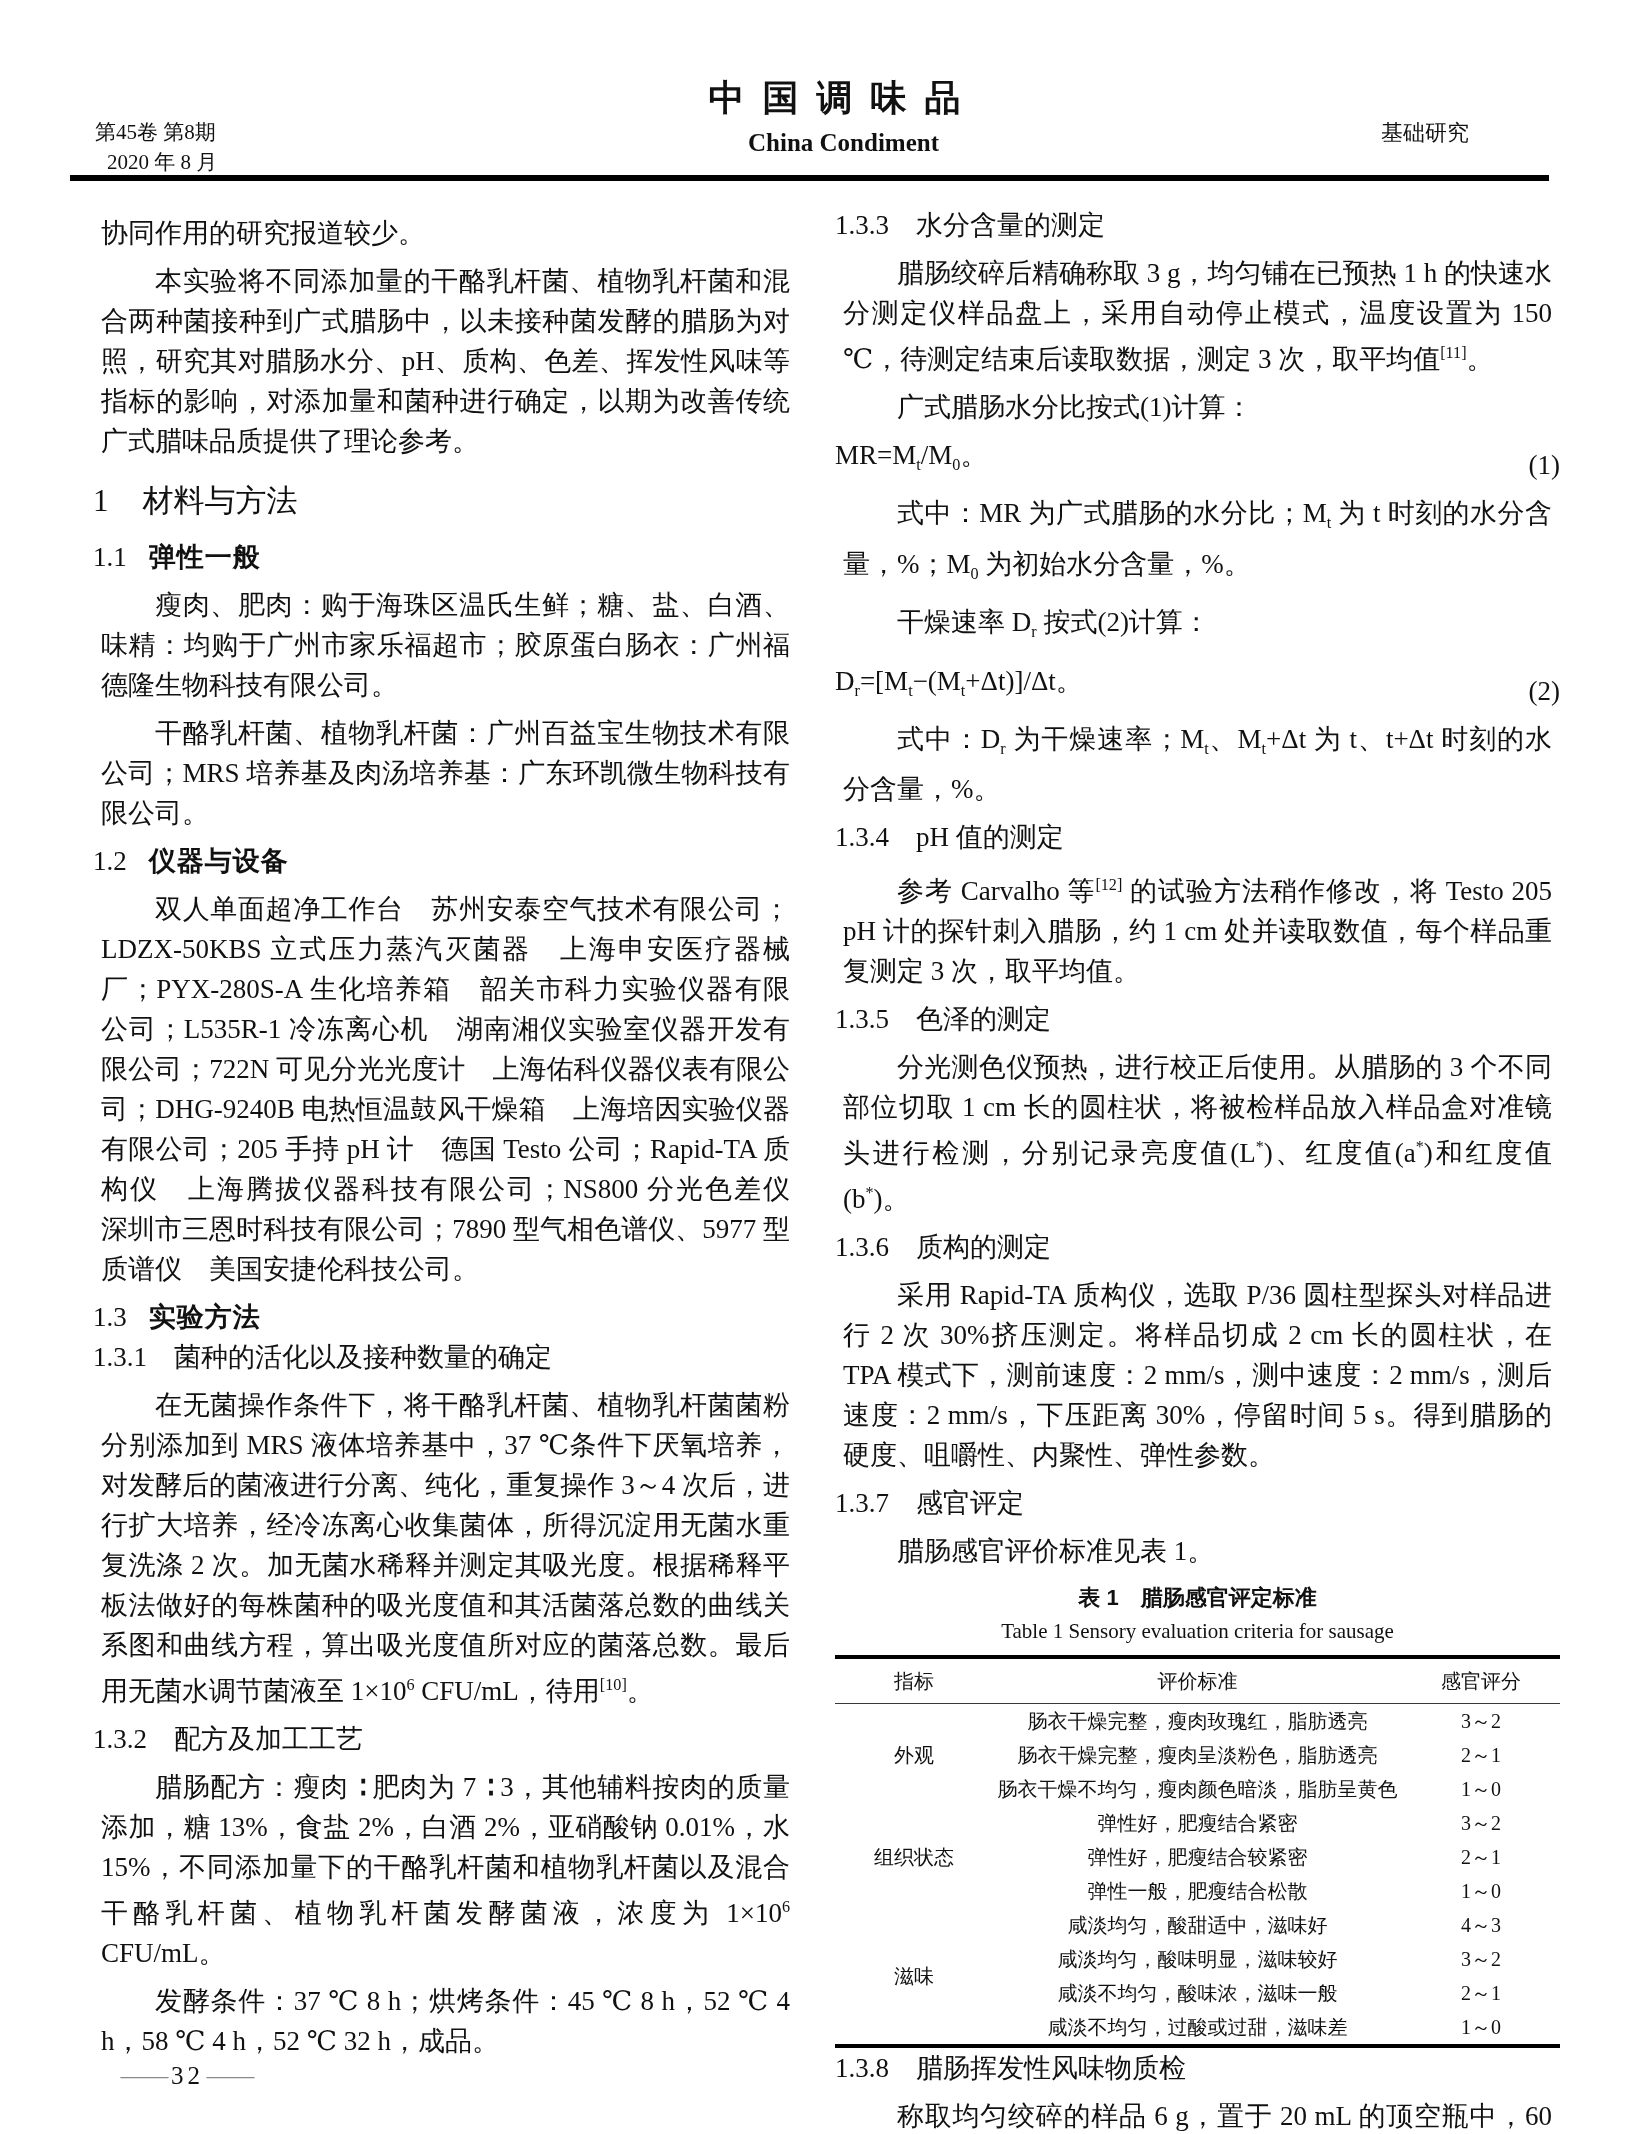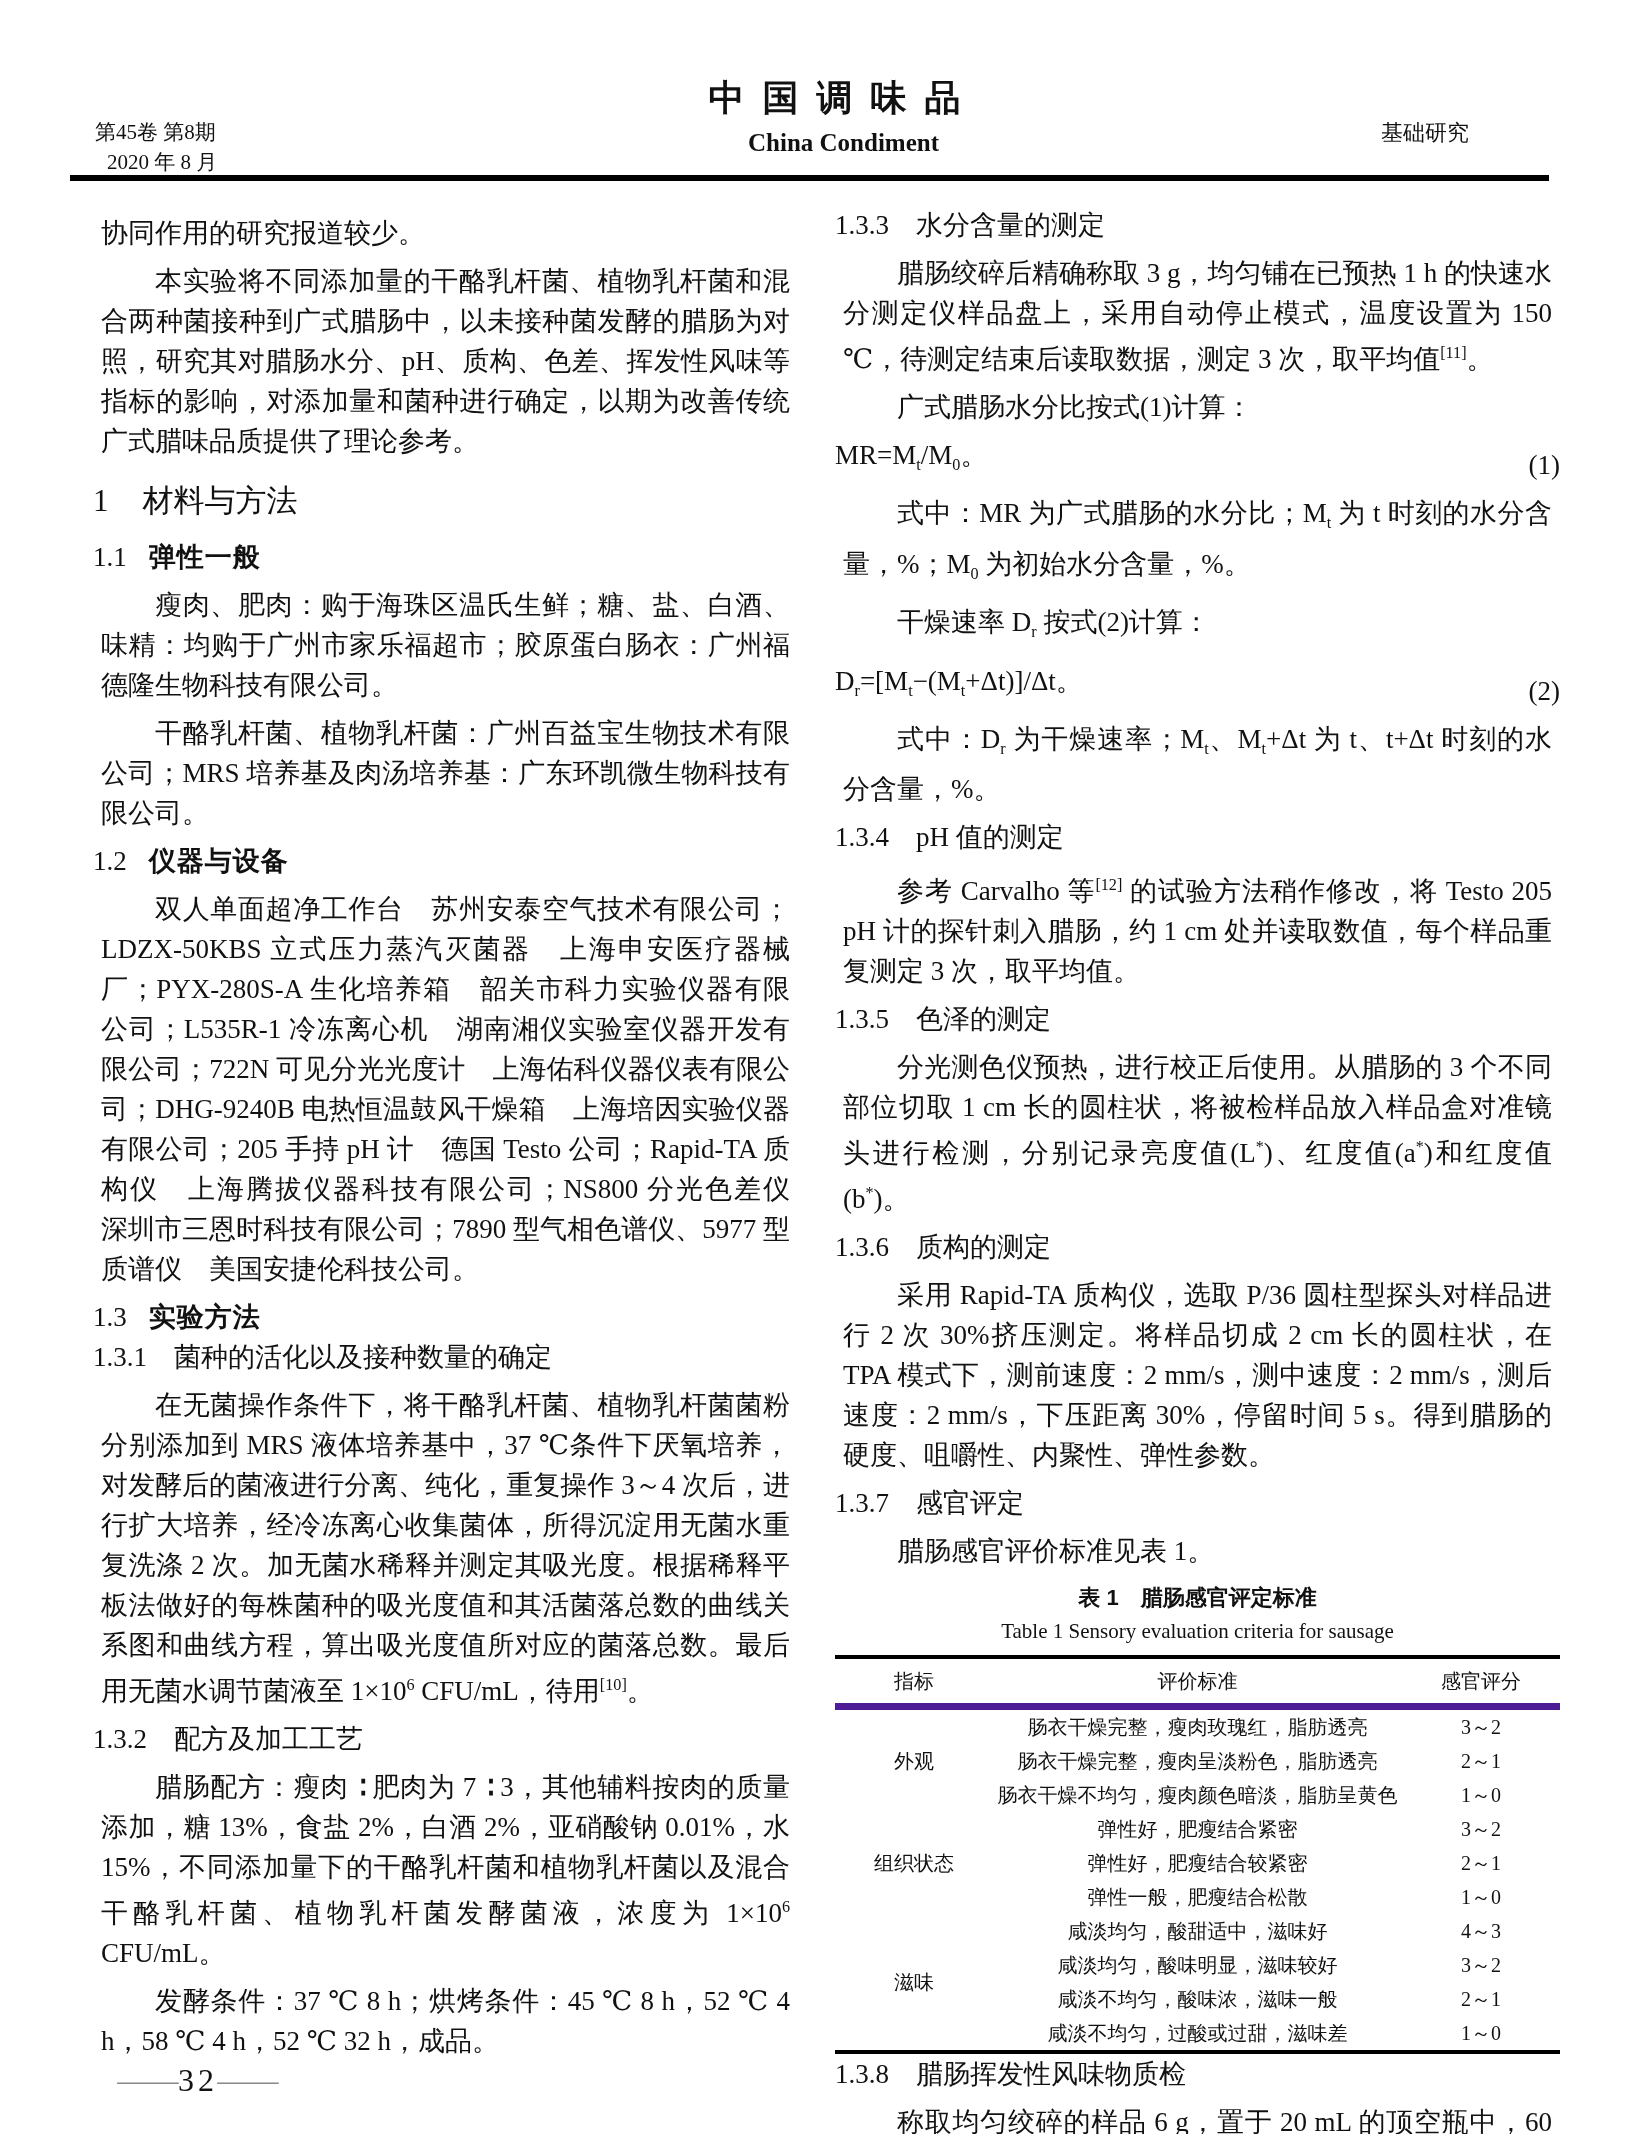--- a/index.html
+++ b/index.html
@@ -31,25 +31,25 @@
   .h-bold .h-title { font-weight:bold; font-family:"Liberation Sans","DejaVu Sans",sans-serif; letter-spacing:1px; }
   .h-sub { margin:0; font-size:27px; line-height:40px; }
   
   .eq-row { display:flex; justify-content:space-between; align-items:flex-end; font-size:27px; line-height:40px;gap:38px; }
   
   .tbl-caption-zh { margin-top:10px; text-align:center; font-size:22px; font-weight:bold;
                     font-family:"Liberation Sans","DejaVu Sans",sans-serif; line-height:34px; }
   .tbl-caption-en { text-align:center; font-size:21px; line-height:32px; margin-bottom:8px; }
   table.sensory { width:100%; border-collapse:collapse; border-top:4px solid #000; border-bottom:4px solid #000; }
   table.sensory th, table.sensory td { font-size:20px; font-weight:normal; text-align:center; padding:0 4px; }
-  table.sensory thead th { height:44px; border-bottom:7px solid #4c1d95; }
+  table.sensory thead th { height:44px; border-bottom:1px solid #4c1d95; }
   table.sensory tbody td { height:34px; }
   .col-index { width:150px; } .col-score { width:150px; }
   
-  .page-footer { position:absolute; left:118px; top:2062px; font-size:32px; }
+  .page-footer { position:absolute; left:118px; top:2062px; font-size:25px; }
   .page-footer .dash { color:#8a8a8a; display:inline-block; transform:scaleX(1.9); margin:0 14px; }
   .page-footer .pnum { letter-spacing:4px; }
 </style>
 </head>
 <body>
 
 <div class="page">
 
   <header>
     <div class="hdr-left">

